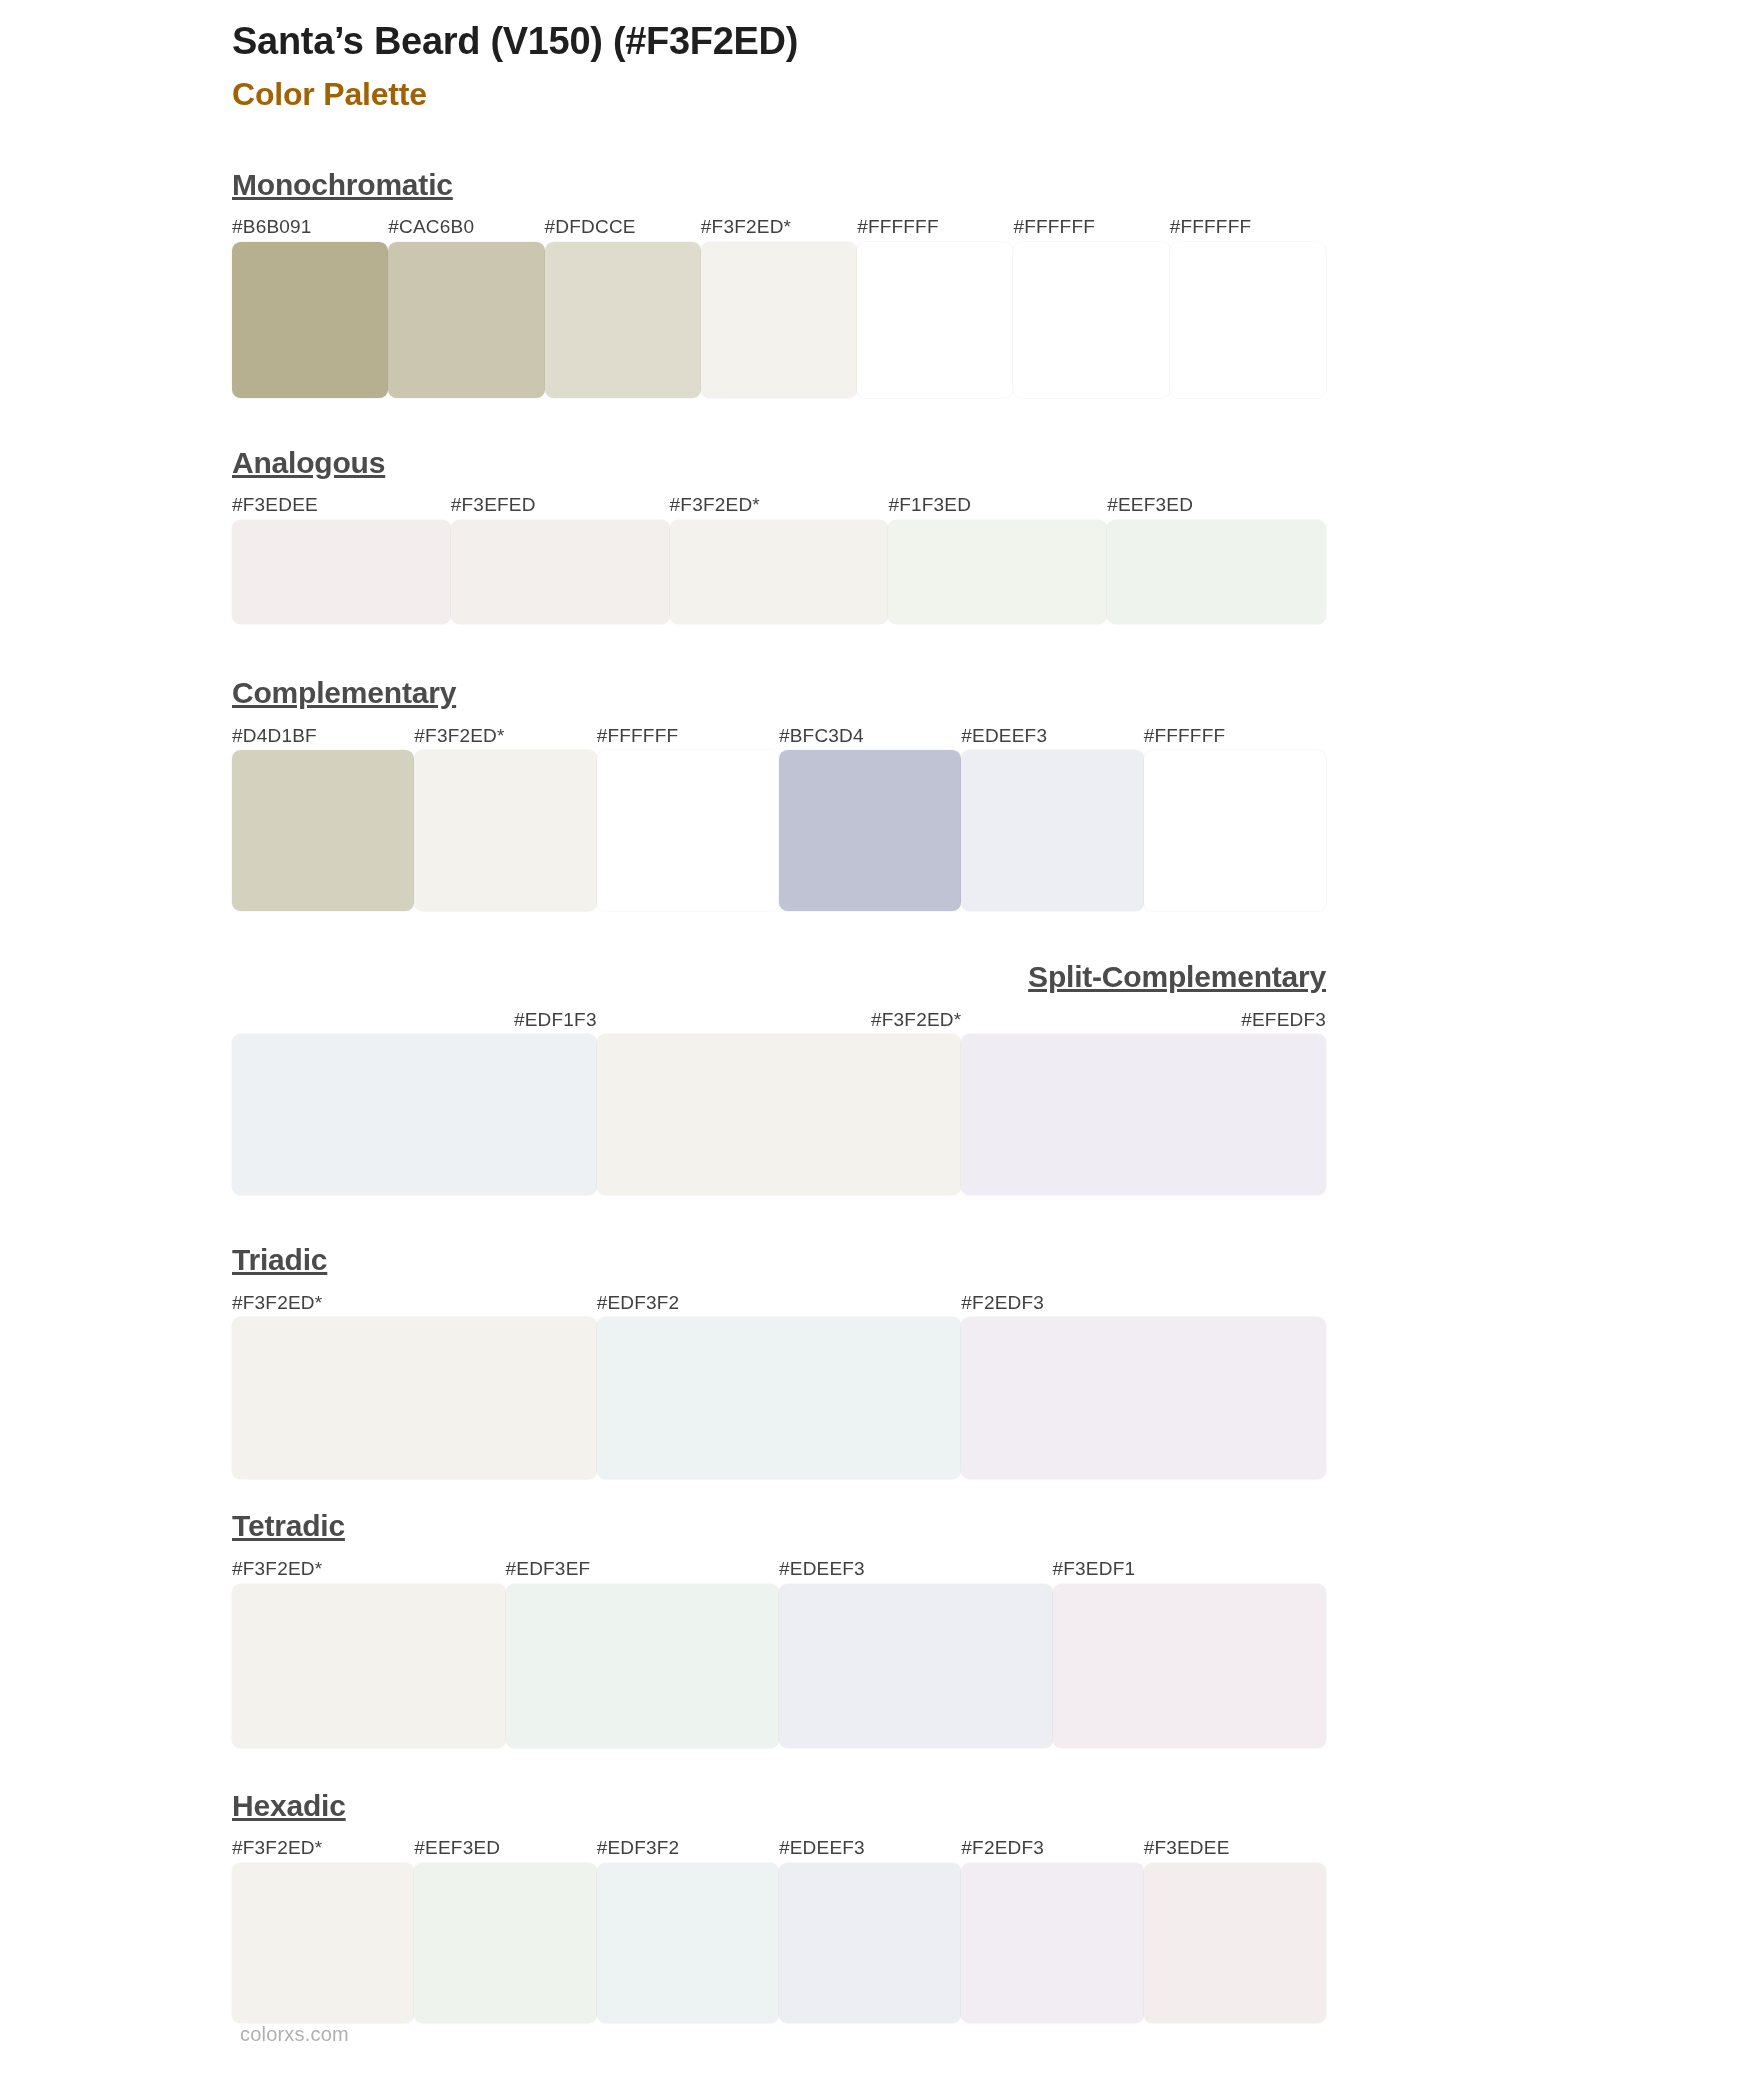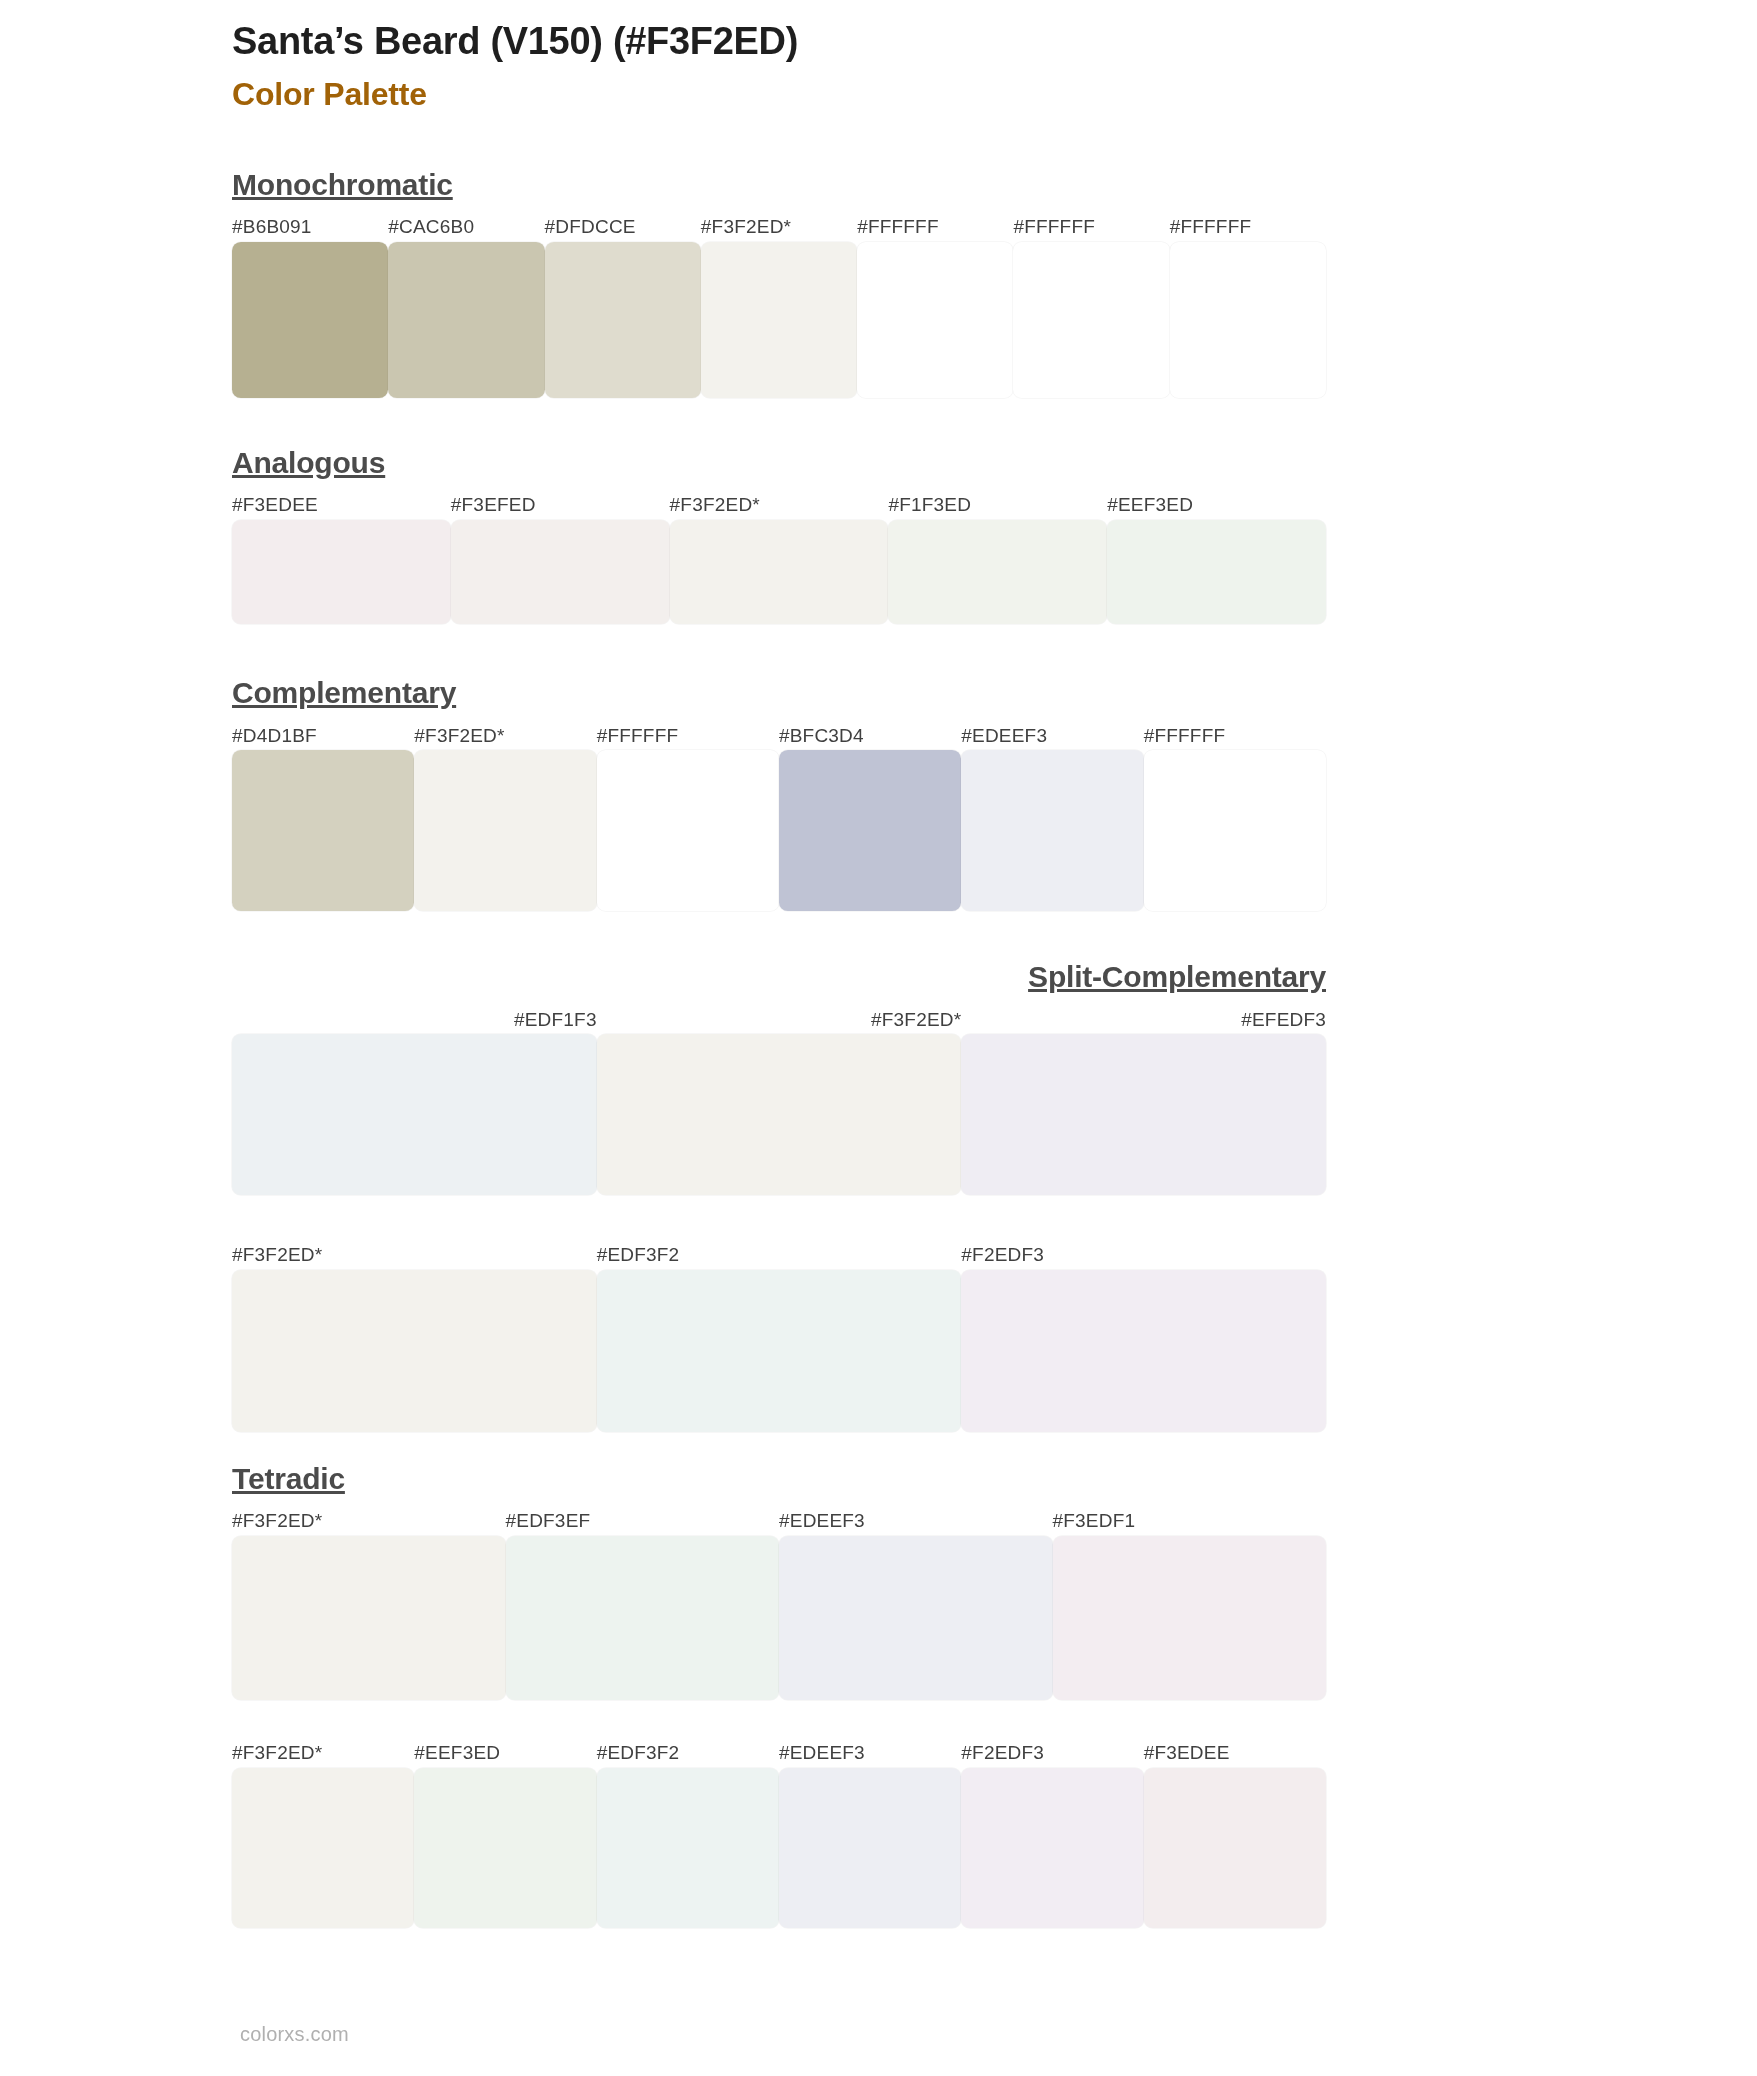--- a/index.html
+++ b/index.html
@@ -192,20 +192,21 @@
             <div class="label">#F3F2ED*</div>
             <div class="label">#EFEDF3</div>
           </div>
           <div class="swatches">
             <div class="swatch" style="background: rgb(237, 241, 243);"></div>
             <div class="swatch" style="background: rgb(243, 242, 237);"></div>
             <div class="swatch" style="background: rgb(239, 237, 243);"></div>
           </div>
         </div>
         <div class="section sec-triadic">
+          <div class="section-heading">Triadic</div>
           <div class="labels">
             <div class="label">#F3F2ED*</div>
             <div class="label">#EDF3F2</div>
             <div class="label">#F2EDF3</div>
           </div>
           <div class="swatches">
             <div class="swatch" style="background: rgb(243, 242, 237);"></div>
             <div class="swatch" style="background: rgb(237, 243, 242);"></div>
             <div class="swatch" style="background: rgb(242, 237, 243);"></div>
           </div>
@@ -219,20 +220,21 @@
             <div class="label">#F3EDF1</div>
           </div>
           <div class="swatches">
             <div class="swatch" style="background: rgb(243, 242, 237);"></div>
             <div class="swatch" style="background: rgb(237, 243, 239);"></div>
             <div class="swatch" style="background: rgb(237, 238, 243);"></div>
             <div class="swatch" style="background: rgb(243, 237, 241);"></div>
           </div>
         </div>
         <div class="section sec-hexadic">
+          <div class="section-heading">Hexadic</div>
           <div class="labels">
             <div class="label">#F3F2ED*</div>
             <div class="label">#EEF3ED</div>
             <div class="label">#EDF3F2</div>
             <div class="label">#EDEEF3</div>
             <div class="label">#F2EDF3</div>
             <div class="label">#F3EDEE</div>
           </div>
           <div class="swatches">
             <div class="swatch" style="background: rgb(243, 242, 237);"></div>

